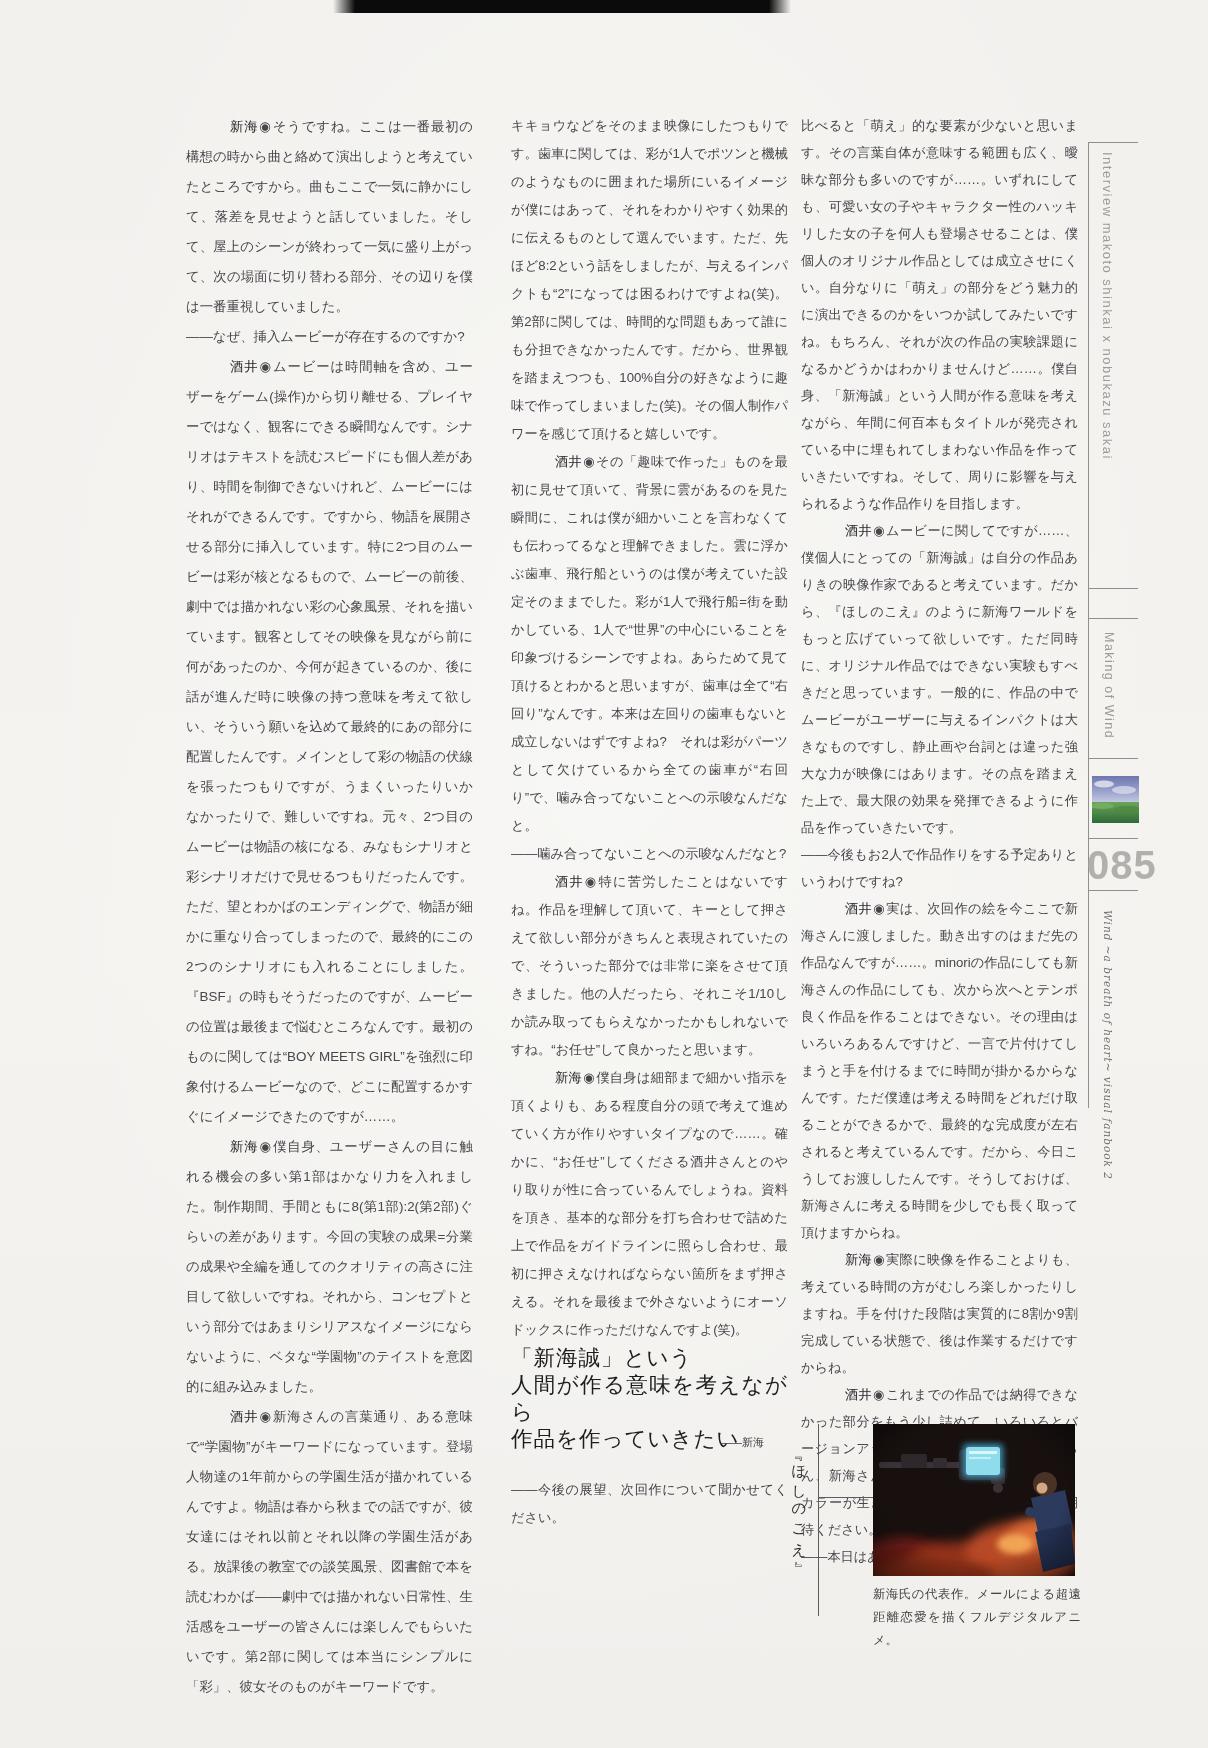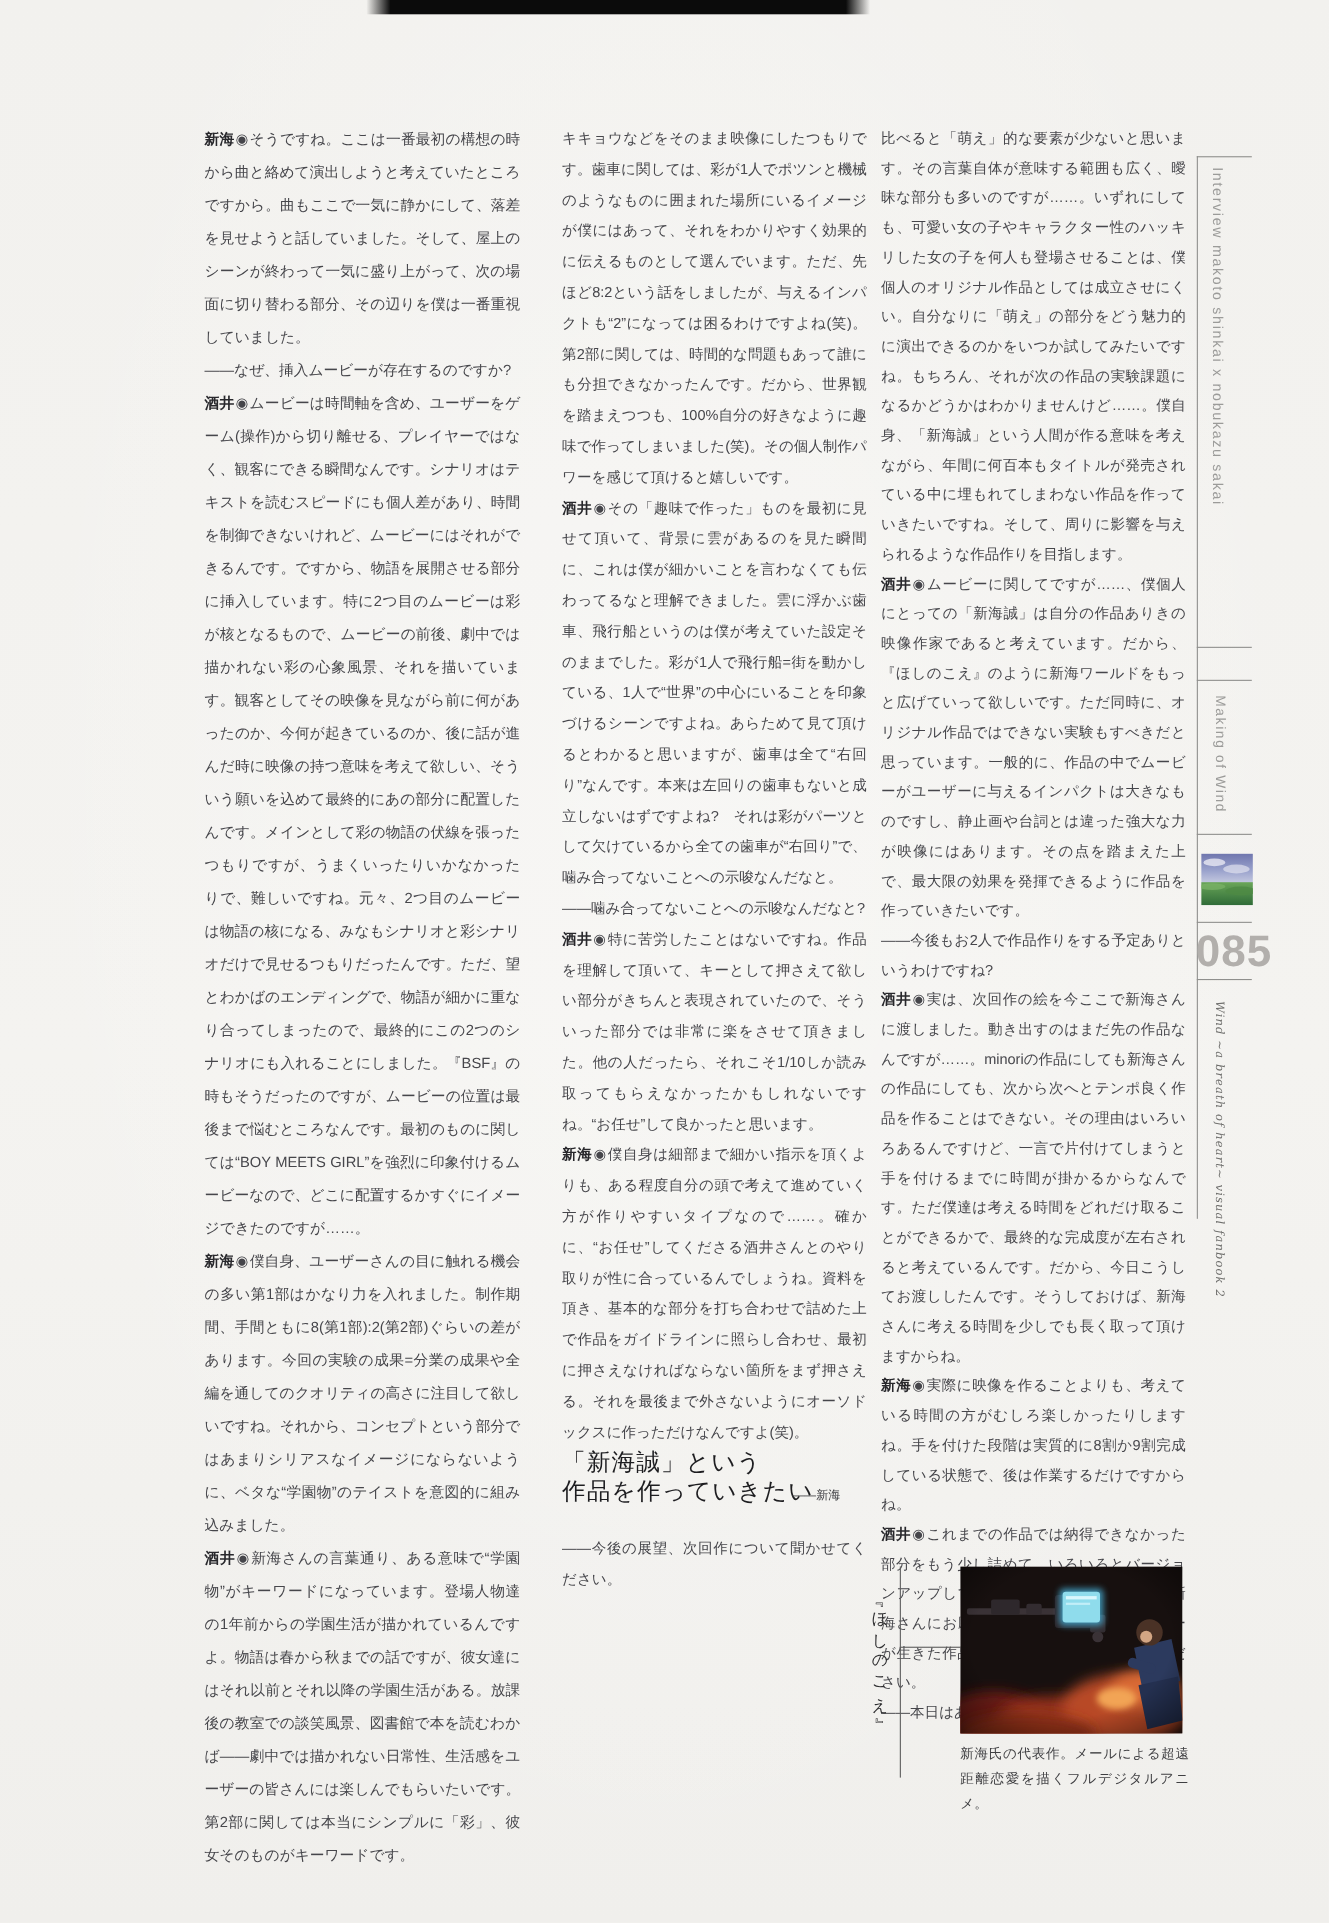--- a/index.html
+++ b/index.html
@@ -11,21 +11,21 @@
           radial-gradient(ellipse at 50% 40%, rgba(255,255,255,.35), rgba(0,0,0,0) 70%),
           linear-gradient(180deg,#f2f1ee 0%,#f4f3f0 55%,#f0efec 100%);}
   .topbar{position:absolute;left:333px;top:0;width:458px;height:13px;
           background:linear-gradient(90deg,rgba(10,10,10,0) 0,#0b0b0b 22px,#0b0b0b calc(100% - 22px),rgba(10,10,10,0) 100%);}
   
   .col{position:absolute;top:112px;color:#46464b;text-align:justify;}
   .col1{left:186px;width:287px;font-size:13.4px;line-height:30px;}
   .col2{left:511px;width:277px;font-size:13.2px;line-height:28px;}
   .col3{left:801px;width:277px;font-size:13.2px;line-height:27px;}
   .para{margin:0;}
-  .spk{color:#28282c;font-weight:bold;}
+  .spk{color:#28282c;font-weight:normal;margin-left:44px;}
   .mk{margin:0 1px;}
   
   .pullquote{position:relative;margin-bottom:24px;}
   .pq-line{font-family:"DejaVu Serif","Liberation Serif",serif;
            font-size:21.5px;line-height:27px;color:#1d1d20;
            letter-spacing:1px;font-weight:500;}
   .pq-attr{position:absolute;right:24px;bottom:-4px;font-size:11px;color:#3c3c40;}
   
   .hoshi-vline{position:absolute;left:818px;top:1424px;width:1px;height:192px;background:#5c5c5c;}
   .hoshi-hline{position:absolute;left:818px;top:1497px;width:55px;height:1px;background:#5c5c5c;}
@@ -84,20 +84,21 @@
         <p class="para"><b class="spk">酒井</b><span class="mk">◉</span><span>特に苦労したことはないですね。作品を理解して頂いて、キーとして押さえて欲しい部分がきちんと表現されていたので、そういった部分では非常に楽をさせて頂きました。他の人だったら、それこそ1/10しか読み取ってもらえなかったかもしれないですね。“お任せ”して良かったと思います。</span></p>
 
         <p class="para"><b class="spk">新海</b><span class="mk">◉</span><span>僕自身は細部まで細かい指示を頂くよりも、ある程度自分の頭で考えて進めていく方が作りやすいタイプなので……。確かに、“お任せ”してくださる酒井さんとのやり取りが性に合っているんでしょうね。資料を頂き、基本的な部分を打ち合わせで詰めた上で作品をガイドラインに照らし合わせ、最初に押さえなければならない箇所をまず押さえる。それを最後まで外さないようにオーソドックスに作っただけなんですよ(笑)。</span></p>
 
       </div>
     <div class="pullquote">
       <div>
 
           <div class="pq-line">「新海誠」という</div>
 
+          <div class="pq-line">人間が作る意味を考えながら</div>
 
           <div class="pq-line">作品を作っていきたい</div>
         </div>
       <span class="pq-attr">——新海</span>
     </div>
     <div>
 
         <p class="para"><span>——今後の展望、次回作について聞かせてください。</span></p>
 
       </div>

